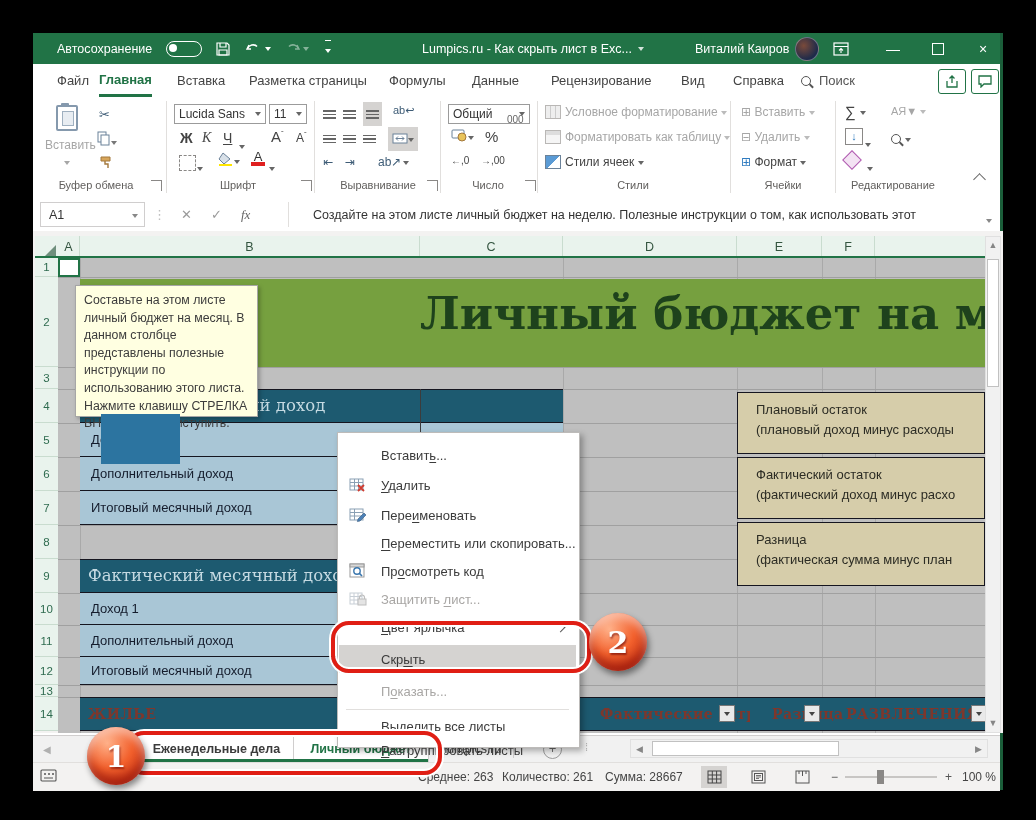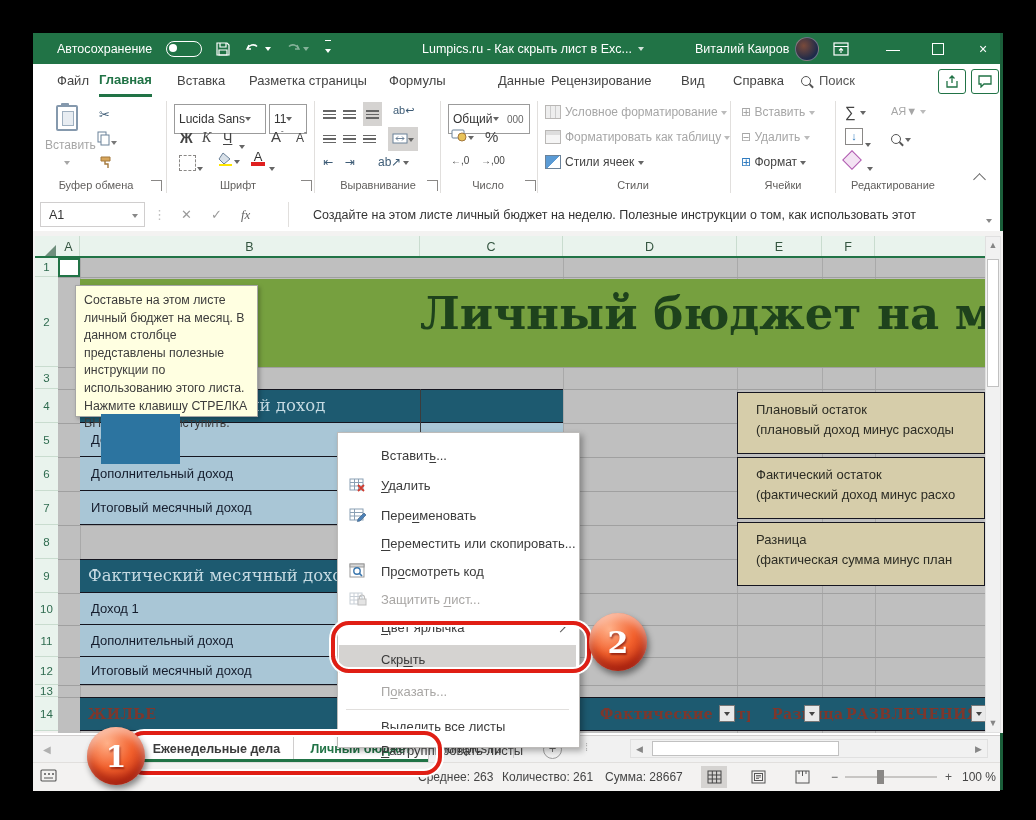--- a/index.html
+++ b/index.html
@@ -22,21 +22,21 @@
   .rtab.active{color:#217346;font-weight:bold;border-bottom:3px solid #217346;box-sizing:border-box;}
   .greenbtn{position:absolute;top:5px;width:26px;height:23px;border:1px solid #217346;border-radius:3px;display:flex;align-items:center;justify-content:center;color:#217346;}
   
   .ribbon{left:0;top:64px;width:100%;height:102px;background:#fff;border-bottom:1px solid #d8d6d4;}
   .gsep{position:absolute;top:4px;width:1px;height:92px;background:#e1dfdd;}
   .glabel{position:absolute;top:82px;font-size:11px;color:#605e5c;text-align:center;}
   .launch{position:absolute;top:83px;width:10px;height:10px;border-left:1px solid #8a8886;border-bottom:1px solid #8a8886;transform:rotate(180deg);}
   .rico{position:absolute;color:#3e5c76;font-size:13px;}
   .rtxt{position:absolute;font-size:12px;color:#444;}
   .gray{color:#a6a6a6 !important;}
-  .combo{position:absolute;height:30px;border:1px solid #9b9b9b;background:#fff;font-size:12px;color:#333;display:flex;align-items:center;padding:0 4px;box-sizing:border-box;}
+  .combo{position:absolute;height:20px;border:1px solid #9b9b9b;background:#fff;font-size:12px;color:#333;display:flex;align-items:center;padding:0 4px;box-sizing:border-box;justify-content:space-between;}
   .pressed{background:#d5d3d1;}
   .bars{display:inline-block;width:13px;height:9px;background:repeating-linear-gradient(#666 0 1.5px,transparent 1.5px 3.5px);}
   .clip{width:18px;height:22px;border:2px solid #8599ad;border-radius:2px;position:relative;background:#fff;}
   .clip:before{content:"";position:absolute;left:3px;top:-4px;width:8px;height:4px;background:#8599ad;border-radius:1px;}
   .clip:after{content:"";position:absolute;left:4px;top:4px;width:10px;height:13px;background:#e8edf2;border:1px solid #9fb0c0;}
   
   .fbar{left:0;top:166px;width:100%;height:32px;background:#fff;display:flex;}
   .namebox{position:absolute;left:7px;top:3px;width:105px;height:25px;border:1px solid #d0cece;background:#fff;font-size:12.5px;color:#333;display:flex;align-items:center;padding-left:8px;box-sizing:border-box;}
   .fbtn{position:absolute;top:3px;height:25px;display:flex;align-items:center;color:#9a9a9a;font-size:13px;}
   .ftext{position:absolute;left:255px;top:3px;width:695px;height:25px;border-left:1px solid #e1dfdd;font-size:12.5px;color:#333;display:flex;align-items:center;padding-left:24px;box-sizing:border-box;white-space:nowrap;overflow:hidden;}
@@ -145,21 +145,21 @@
       </div>
     <div class="winbtn" style="position:absolute;left:933px;">×</div>
   </div>
 
   <div class="abs tabrow">
     <div class="rtab" style="left:24px;">Файл</div>
     <div class="rtab active" style="left:66px;">Главная</div>
     <div class="rtab" style="left:144px;">Вставка</div>
     <div class="rtab" style="left:216px;">Разметка страницы</div>
     <div class="rtab" style="left:356px;">Формулы</div>
-    <div class="rtab" style="left:465px;">Данные</div>
+    <div class="rtab" style="left:439px;">Данные</div>
     <div class="rtab" style="left:518px;">Рецензирование</div>
     <div class="rtab" style="left:648px;">Вид</div>
     <div class="rtab" style="left:700px;">Справка</div>
     <div class="rtab" style="left:768px;color:#555;">
       <span class="mag" style="margin-right:8px;"></span>
       <span>Поиск</span>
     </div>
     <div class="greenbtn" style="left:905px;">
       <svg width="14" height="13" viewBox="0 0 14 13">
           <path d="M2 6v6h10V6M7 8V1M4.5 3.5 7 1l2.5 2.5" fill="none" stroke="#217346" stroke-width="1.3"></path>

